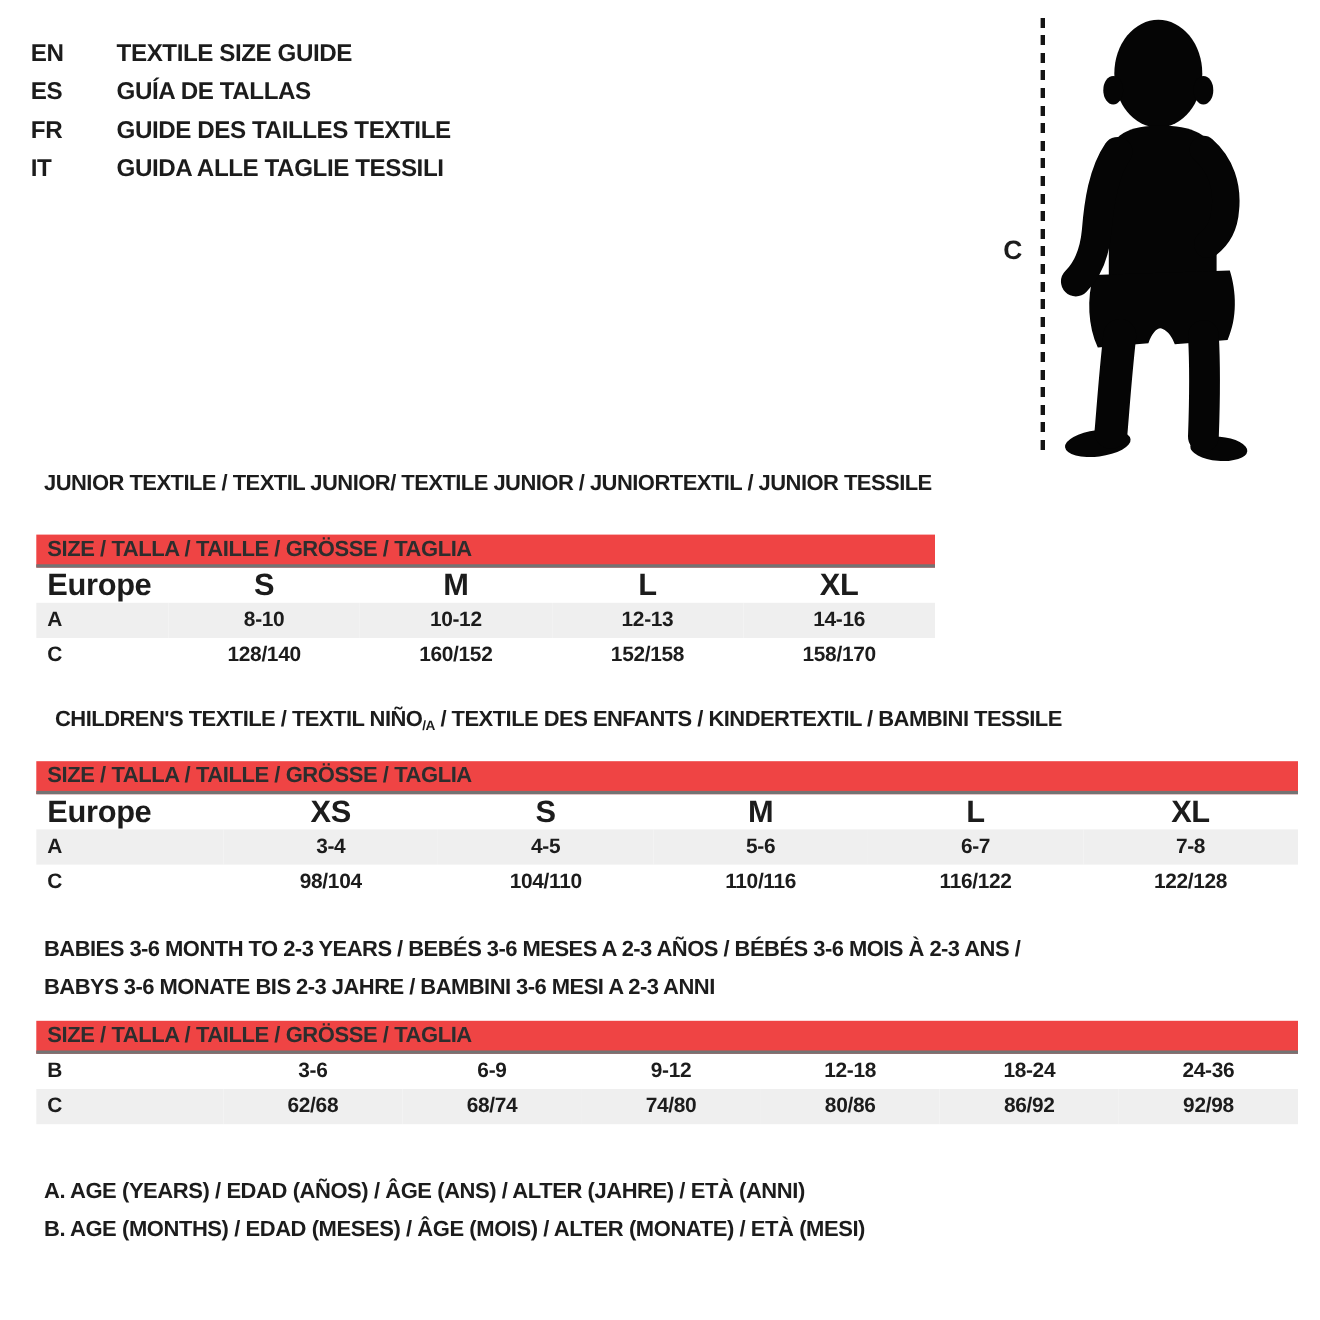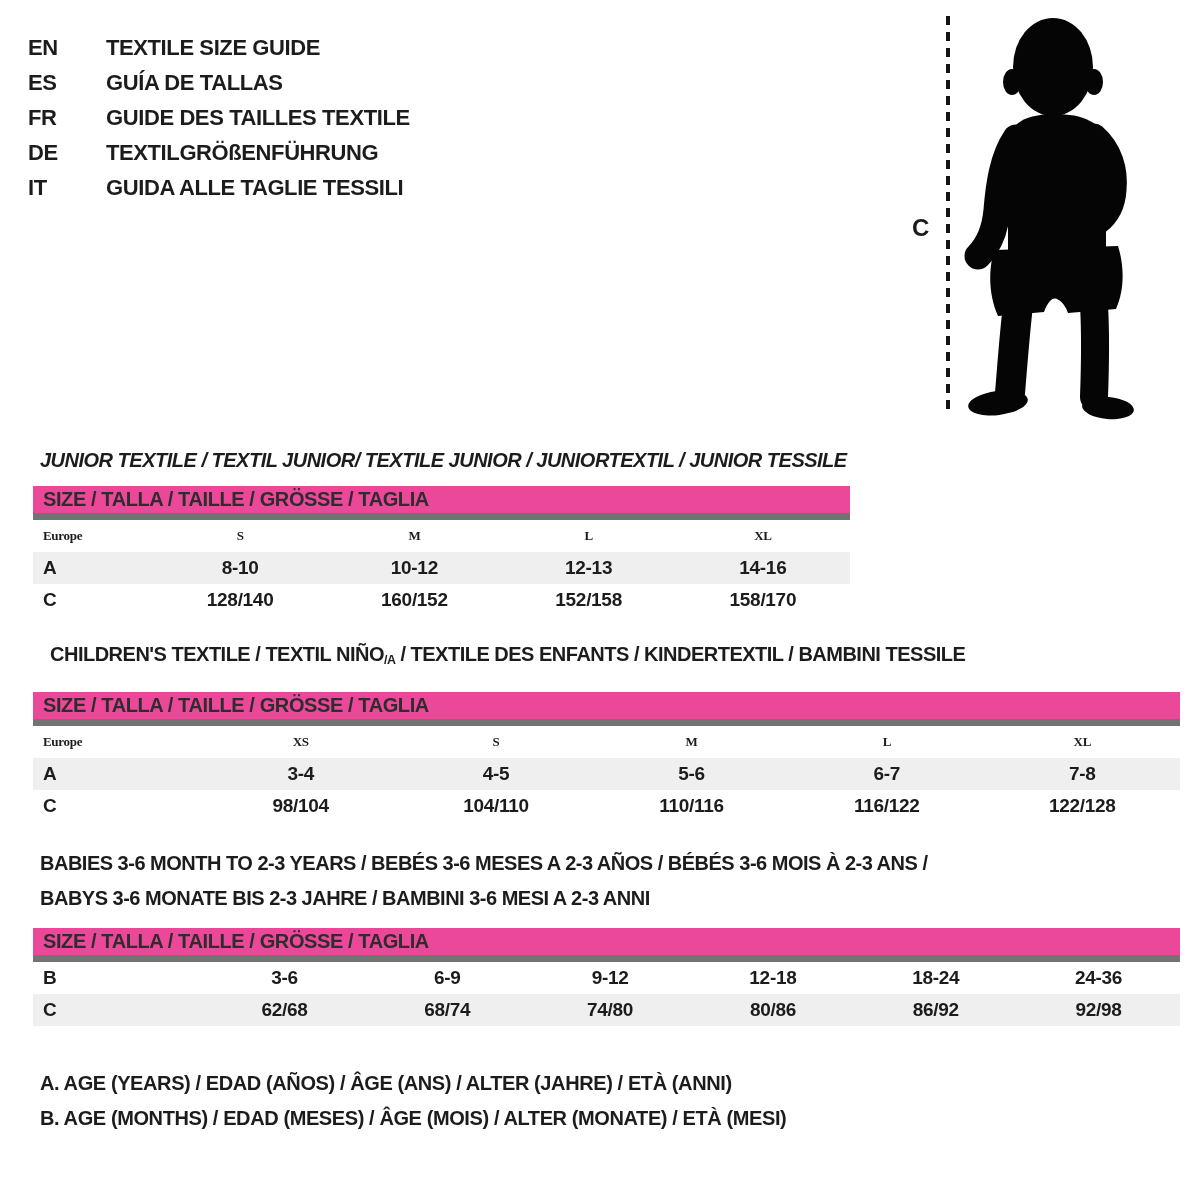--- a/index.html
+++ b/index.html
@@ -21,48 +21,45 @@
     background:repeating-linear-gradient(to bottom,#141414 0 9px,transparent 9px 16px);}
   .measure-label{left:912px;top:214px;font-size:24px;}
   .figure-svg{left:956px;top:10px;}
 
   
   .section-title{font-size:20px;letter-spacing:-0.5px;white-space:nowrap;}
   .sub{font-size:0.62em;vertical-align:-0.28em;}
 
   
   .tblwrap{left:33px;}
-  .size-bar{height:27px;line-height:27px;background:#ec4899;border-bottom:7px solid #737373;
+  .size-bar{height:27px;line-height:27px;background:#ef4444;border-bottom:3px solid #737373;
     font-size:20px;letter-spacing:-0.4px;padding-left:10px;color:#2d2d2d;white-space:nowrap;}
   table{border-collapse:collapse;table-layout:fixed;width:100%;}
   td{height:32px;text-align:center;font-size:19px;letter-spacing:-0.3px;font-weight:bold;padding:0;}
   td.lbl{text-align:left;padding-left:10px;}
   .w1 td.lbl{width:110px;}
   .w2 td.lbl, .w3 td.lbl{width:160px;}
   tr.alt td{background:#efefef;}
-  .cols td{font-size:13px;font-family:Liberation Serif, serif;}
+  .cols td{font-size:28px;}
 
   
   .legend-line{height:35px;line-height:35px;font-size:20px;letter-spacing:-0.4px;white-space:nowrap;}
 </style>
 </head>
 <body>
 
 <div class="abs lang-block">
   <div class="lang-row">
     <span class="lang-code">EN</span><span>TEXTILE SIZE GUIDE</span>
   </div>
   <div class="lang-row">
     <span class="lang-code">ES</span><span>GUÍA DE TALLAS</span>
   </div>
   <div class="lang-row">
     <span class="lang-code">FR</span><span>GUIDE DES TAILLES TEXTILE</span>
-  </div>
-  <div class="lang-row">
-    <span class="lang-code">DE</span><span>TEXTILGRÖßENFÜHRUNG</span>
   </div>
   <div class="lang-row">
     <span class="lang-code">IT</span><span>GUIDA ALLE TAGLIE TESSILI</span>
   </div>
 </div>
 
 <div class="abs measure-line"></div>
 <div class="abs measure-label">C</div>
 <svg class="abs figure-svg" width="190" height="415" viewBox="0 0 190 415">
   <g fill="#050505" stroke="none">
@@ -75,21 +72,21 @@
     <ellipse cx="152" cy="398" rx="26" ry="11" transform="rotate(5 152 398)"></ellipse>
   </g>
   <g fill="none" stroke="#050505" stroke-linecap="round">
     <path d="M60,128 C47,147 43,175 41,200 C39,222 32,236 22,246" stroke-width="27"></path>
     <path d="M138,126 C154,140 160,160 158,180 C157,196 150,206 142,212" stroke-width="25"></path>
     <path d="M62,295 C58,330 56,360 54,383" stroke-width="30"></path>
     <path d="M138,295 C140,330 139,360 138,387" stroke-width="28"></path>
   </g>
 </svg>
 
-<div class="abs section-title" style="left:40px;top:449px;font-style:italic;">JUNIOR TEXTILE / TEXTIL JUNIOR/ TEXTILE JUNIOR / JUNIORTEXTIL / JUNIOR TESSILE</div>
+<div class="abs section-title" style="left:40px;top:428px;">JUNIOR TEXTILE / TEXTIL JUNIOR/ TEXTILE JUNIOR / JUNIORTEXTIL / JUNIOR TESSILE</div>
 <div class="abs tblwrap w1" style="top:486px;width:817px;">
   <div class="size-bar">SIZE / TALLA / TAILLE / GRÖSSE / TAGLIA</div>
   <table>
     <tbody>
         <tr class="cols">
       <td class="lbl">Europe</td>
       <td>S</td>
       <td>M</td>
       <td>L</td>
       <td>XL</td>

